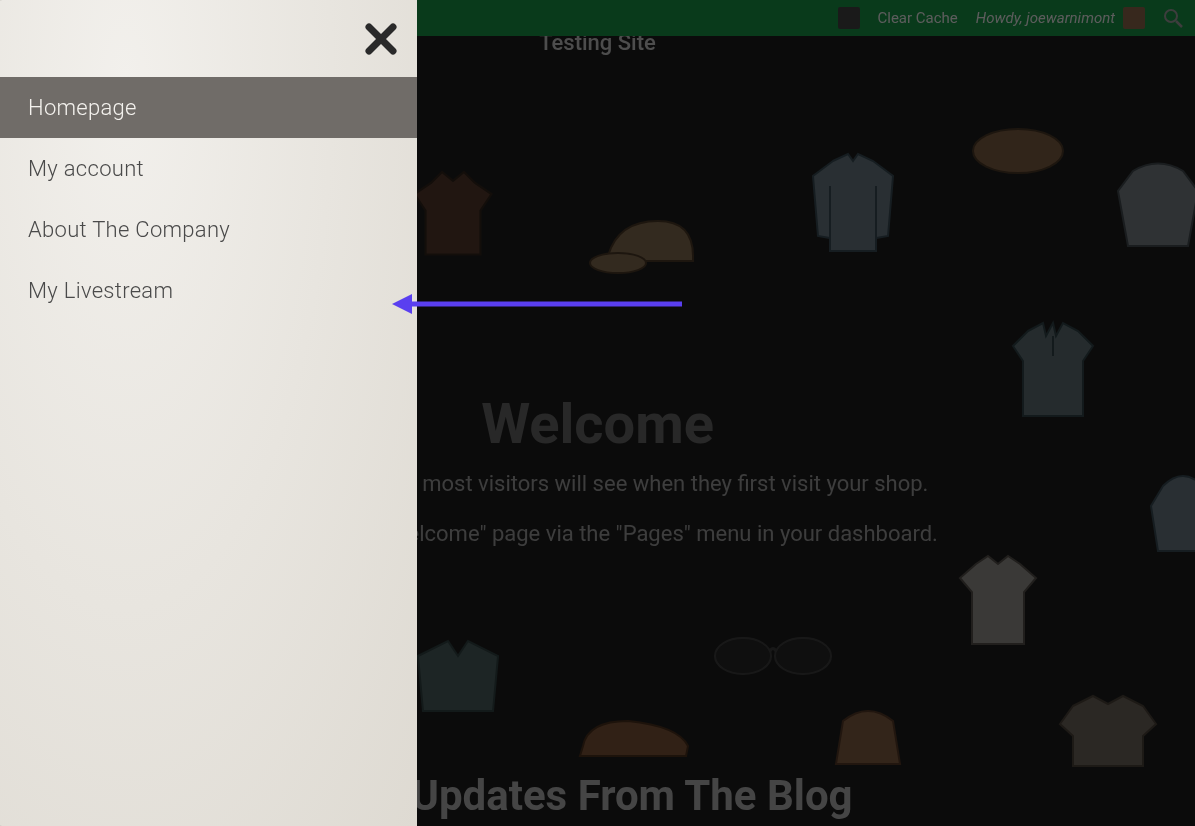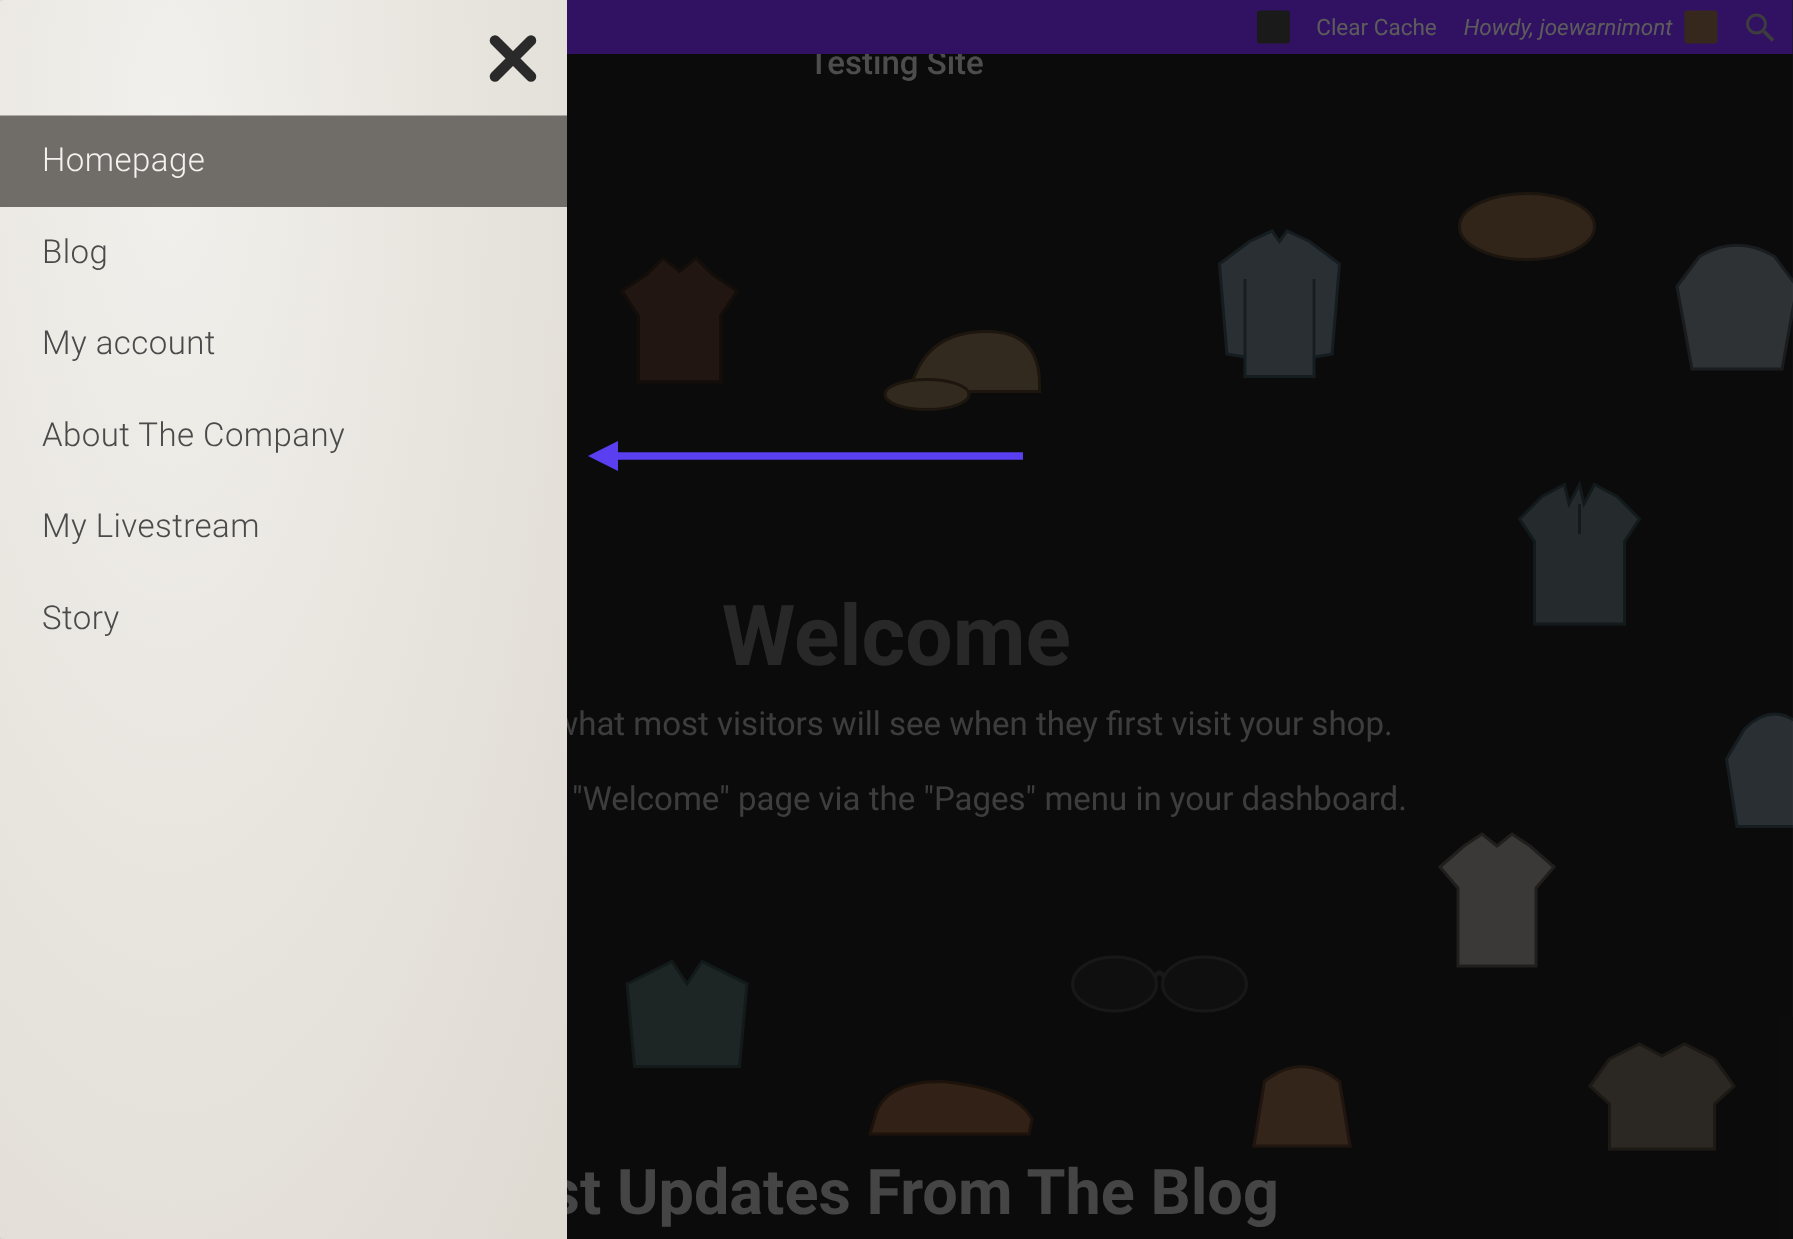--- a/index.html
+++ b/index.html
@@ -12,21 +12,21 @@
       background: #1a1a1a;
     }
     
     
     .admin-bar {
       position: absolute;
       top: 0;
       left: 0;
       right: 0;
       height: 36px;
-      background: #6d28d9;
+      background: #15803d;
       display: flex;
       align-items: center;
       justify-content: flex-end;
       padding: 0 12px;
       gap: 18px;
       z-index: 5;
     }
     .admin-bar .chat-icon {
       width: 22px;
       height: 22px;
@@ -142,21 +142,21 @@
       inset: 0;
       background: rgba(0,0,0,0.55);
       z-index: 8;
     }
     
     
     .sidebar {
       position: absolute;
       top: 0;
       left: 0;
-      width: 378px;
+      width: 417px;
       height: 826px;
       z-index: 10;
       background-color: #e9e7e2;
       background-image: 
         linear-gradient(120deg, rgba(0,0,0,0.03) 0, rgba(0,0,0,0.03) 1px, transparent 1px, transparent 45px),
         linear-gradient(60deg, rgba(0,0,0,0.04) 0, rgba(0,0,0,0.04) 1px, transparent 1px, transparent 55px),
         linear-gradient(15deg, rgba(0,0,0,0.025) 0, rgba(0,0,0,0.025) 1px, transparent 1px, transparent 38px),
         linear-gradient(160deg, rgba(0,0,0,0.035) 0, rgba(0,0,0,0.035) 1px, transparent 1px, transparent 62px),
         radial-gradient(ellipse at 30% 10%, #f2f0ec, #dedad2);
     }
@@ -307,25 +307,23 @@
   <div class="sidebar-header">
     <div class="close-btn">
       <svg width="36" height="36" viewBox="0 0 36 36">
         <line x1="6" y1="6" x2="30" y2="30" stroke="#2a2a2a" stroke-width="7" stroke-linecap="round"></line>
         <line x1="30" y1="6" x2="6" y2="30" stroke="#2a2a2a" stroke-width="7" stroke-linecap="round"></line>
       </svg>
     </div>
   </div>
   <ul class="menu">
     <li class="menu-item active">Homepage</li>
-    <li class="menu-item">Blog</li>
     <li class="menu-item">My account</li>
     <li class="menu-item">About The Company</li>
     <li class="menu-item">My Livestream</li>
-    <li class="menu-item">Story</li>
   </ul>
 </div>
 
 <div class="arrow">
   <svg width="300" height="28" viewBox="0 0 300 28">
     <line x1="290" y1="14" x2="12" y2="14" stroke="#5a3ff0" stroke-width="5"></line>
     <polygon points="0,14 20,4 20,24" fill="#5a3ff0"></polygon>
   </svg>
 </div>
 

